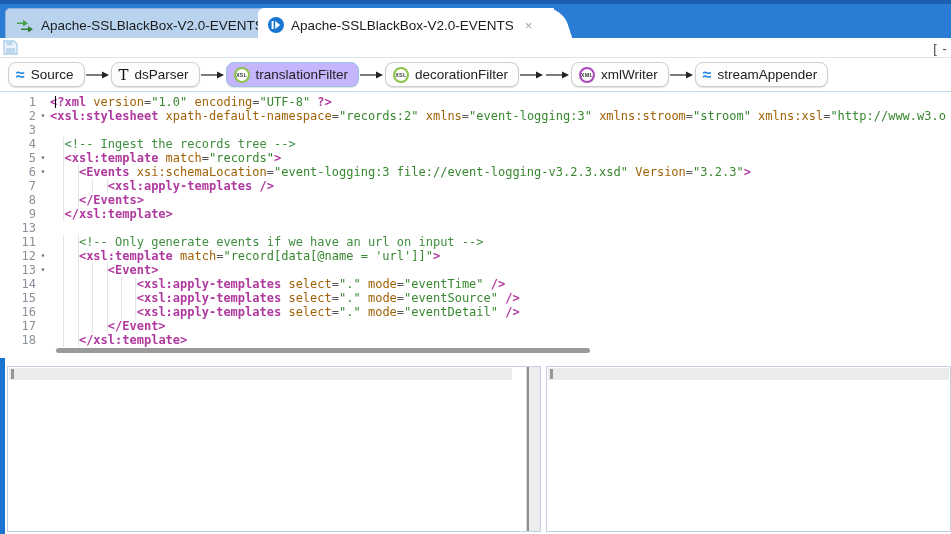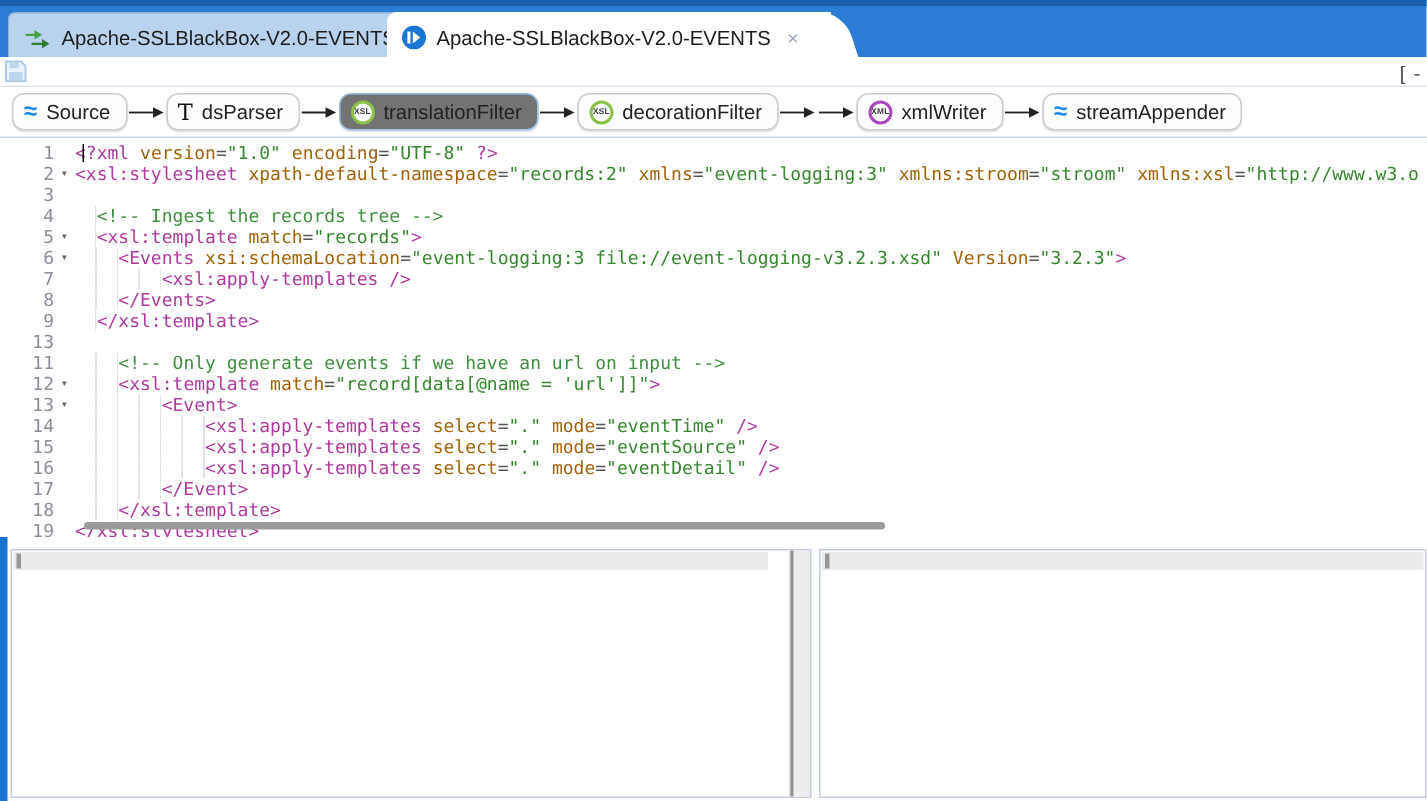--- a/index.html
+++ b/index.html
@@ -30,42 +30,42 @@
   .save-btn { position:absolute; left:3px; top:2px; width:15px; height:15px; }
   .corner-text { position:absolute; right:-6px; top:3px; font-size:13px; color:#444;
                  letter-spacing:1px; white-space:pre; }
 
   
   .pipeline { position:absolute; left:0; top:58px; width:951px; height:34px; background:#fff;
               border-bottom:1px solid #c3d6ec; display:flex; align-items:center; padding-left:8px; }
   .pill { display:flex; align-items:center; gap:6px; height:25px; padding:0 10px 0 7px;
           background:#fdfdfd; border:1px solid #cdcdcd; border-radius:8px;
           box-shadow:0 1px 1px rgba(0,0,0,.12); font-size:13.5px; color:#222; cursor:pointer; }
-  .pill.selected { background:#737373; border-color:#96c2ea; }
+  .pill.selected { background:#c4b5fd; border-color:#96c2ea; }
   .badge { width:16px; height:16px; border-radius:50%; display:flex; align-items:center;
            justify-content:center; font-size:5.5px; font-weight:bold; color:#3a3a3a;
            background:#fff; border:2px solid #999; letter-spacing:.2px; }
   .badge.xsl { border-color:#8bc34a; }
   .badge.xsd { border-color:#42a5f5; }
   .badge.xml { border-color:#ab47bc; }
   .glyph-stream { color:#1e88e5; font-weight:bold; font-size:16px; line-height:16px; }
   .glyph-T { font-family:"DejaVu Serif", serif; font-size:15px; color:#111; line-height:16px; }
   .flow-arrow { margin:0 1px; flex:0 0 auto; }
 
   
   .editor { position:absolute; left:0; top:92px; width:951px; height:266px; background:#fff;
             overflow:hidden; cursor:text; }
   .left-strip { position:absolute; left:0; top:92px; width:5px; height:442px; background:#1a73d1; }
   .code-row { position:relative; height:14px; display:flex; white-space:pre;
               font-family:"DejaVu Sans Mono", monospace; font-size:12px; line-height:14px; }
   .gut { width:50px; flex:0 0 50px; display:flex; }
   .gut .num { width:36px; text-align:right; color:#8a8f98; }
   .gut .fold { width:14px; text-align:center; color:#666; font-size:8px; line-height:14px; }
   .code-text { flex:1; overflow:hidden; color:#333; }
-  .tok-tag { color:#b0399f; }
+  .tok-tag { color:#b0399f;font-weight:bold; }
   .tok-attr { color:#a16207; }
   .tok-str { color:#37872f; }
   .tok-com { color:#3f8e3f; }
   .tok-pun { color:#555; }
   .tok-ind { background:repeating-linear-gradient(to right, transparent 0px, transparent 13.4px, #e4e4e4 13.4px, #e4e4e4 14.4px); }
   .cursor { position:absolute; left:55px; top:1px; width:1px; height:12px; background:#000; }
   .hscroll-thumb { position:absolute; left:56px; top:256px; width:534px; height:5px;
                    background:#9a9a9a; border-radius:3px; }
 
   
@@ -185,21 +185,20 @@
       <div class="code-row"><div class="gut"><span class="num">9</span><span class="fold"></span></div><div class="code-text"><span class="tok-ind">  </span><span class="tok-tag">&lt;/xsl:template&gt;</span></div></div>
       <div class="code-row"><div class="gut"><span class="num">13</span><span class="fold"></span></div><div class="code-text"></div></div>
       <div class="code-row"><div class="gut"><span class="num">11</span><span class="fold"></span></div><div class="code-text"><span class="tok-ind">    </span><span class="tok-com">&lt;!-- Only generate events if we have an url on input --&gt;</span></div></div>
       <div class="code-row"><div class="gut"><span class="num">12</span><span class="fold">▾</span></div><div class="code-text"><span class="tok-ind">    </span><span class="tok-tag">&lt;xsl:template </span><span class="tok-attr">match</span><span class="tok-pun">=</span><span class="tok-str">"record[data[@name = 'url']]"</span><span class="tok-tag">&gt;</span></div></div>
       <div class="code-row"><div class="gut"><span class="num">13</span><span class="fold">▾</span></div><div class="code-text"><span class="tok-ind">        </span><span class="tok-tag">&lt;Event&gt;</span></div></div>
       <div class="code-row"><div class="gut"><span class="num">14</span><span class="fold"></span></div><div class="code-text"><span class="tok-ind">            </span><span class="tok-tag">&lt;xsl:apply-templates </span><span class="tok-attr">select</span><span class="tok-pun">=</span><span class="tok-str">"."</span><span class="tok-pun"> </span><span class="tok-attr">mode</span><span class="tok-pun">=</span><span class="tok-str">"eventTime"</span><span class="tok-tag"> /&gt;</span></div></div>
       <div class="code-row"><div class="gut"><span class="num">15</span><span class="fold"></span></div><div class="code-text"><span class="tok-ind">            </span><span class="tok-tag">&lt;xsl:apply-templates </span><span class="tok-attr">select</span><span class="tok-pun">=</span><span class="tok-str">"."</span><span class="tok-pun"> </span><span class="tok-attr">mode</span><span class="tok-pun">=</span><span class="tok-str">"eventSource"</span><span class="tok-tag"> /&gt;</span></div></div>
       <div class="code-row"><div class="gut"><span class="num">16</span><span class="fold"></span></div><div class="code-text"><span class="tok-ind">            </span><span class="tok-tag">&lt;xsl:apply-templates </span><span class="tok-attr">select</span><span class="tok-pun">=</span><span class="tok-str">"."</span><span class="tok-pun"> </span><span class="tok-attr">mode</span><span class="tok-pun">=</span><span class="tok-str">"eventDetail"</span><span class="tok-tag"> /&gt;</span></div></div>
       <div class="code-row"><div class="gut"><span class="num">17</span><span class="fold"></span></div><div class="code-text"><span class="tok-ind">        </span><span class="tok-tag">&lt;/Event&gt;</span></div></div>
       <div class="code-row"><div class="gut"><span class="num">18</span><span class="fold"></span></div><div class="code-text"><span class="tok-ind">    </span><span class="tok-tag">&lt;/xsl:template&gt;</span></div></div>
-      <div class="code-row"><div class="gut"><span class="num">19</span><span class="fold"></span></div><div class="code-text"><span class="tok-tag">&lt;/xsl:stylesheet&gt;</span></div></div>
     </div>
   <div class="hscroll-thumb"></div>
 </div>
 
 <div class="pane pane-left">
   <div class="pane-hscroll">
     <div class="pane-hthumb"></div>
   </div>
   <div class="pane-vscroll">
     <div class="pane-vthumb"></div>

